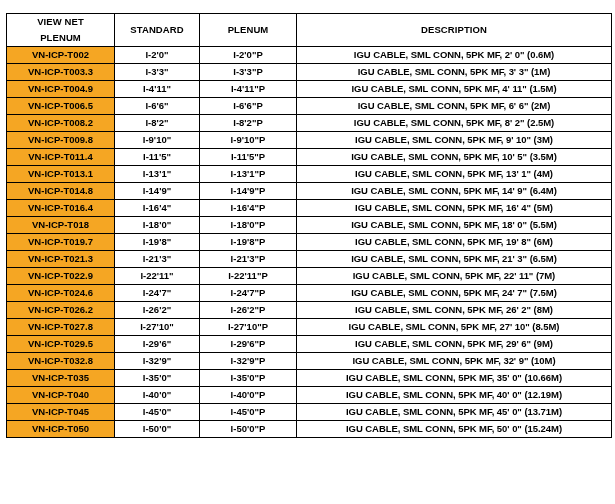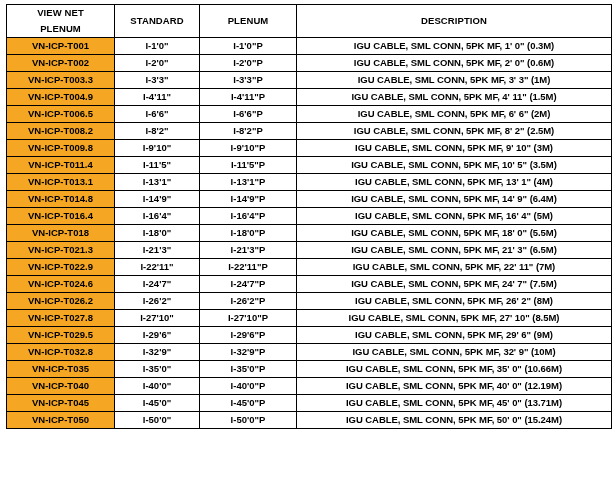--- a/index.html
+++ b/index.html
@@ -7,21 +7,21 @@
     padding: 0;
     background: #ffffff;
   }
   body {
     width: 615px;
     height: 504px;
     font-family: "Liberation Sans", sans-serif;
     overflow: hidden;
   }
   #table-wrap {
-    padding: 4px 6px 0 6px;
+    padding: 13px 6px 0 6px;
     box-sizing: border-box;
     width: 615px;
   }
   table.parts {
     border-collapse: collapse;
     table-layout: fixed;
     width: 603px;
     font-size: 9.5px;
     color: #000000;
   }
@@ -89,26 +89,20 @@
           <span class="hdr-line">VIEW NET</span>
           <span class="hdr-line">PLENUM</span>
         </th>
         <th class="col-std">STANDARD</th>
         <th class="col-plen">PLENUM</th>
         <th class="col-desc">DESCRIPTION</th>
       </tr>
     </thead>
     <tbody id="parts-body">
         <tr>
-          <td class="part">VN-ICP-T001</td>
-          <td class="std">I-1'0"</td>
-          <td class="plen">I-1'0"P</td>
-          <td class="desc">IGU CABLE, SML CONN, 5PK MF, 1' 0" (0.3M)</td>
-        </tr>
-        <tr>
           <td class="part">VN-ICP-T002</td>
           <td class="std">I-2'0"</td>
           <td class="plen">I-2'0"P</td>
           <td class="desc">IGU CABLE, SML CONN, 5PK MF, 2' 0" (0.6M)</td>
         </tr>
         <tr>
           <td class="part">VN-ICP-T003.3</td>
           <td class="std">I-3'3"</td>
           <td class="plen">I-3'3"P</td>
           <td class="desc">IGU CABLE, SML CONN, 5PK MF, 3' 3" (1M)</td>
@@ -159,20 +153,26 @@
           <td class="part">VN-ICP-T016.4</td>
           <td class="std">I-16'4"</td>
           <td class="plen">I-16'4"P</td>
           <td class="desc">IGU CABLE, SML CONN, 5PK MF, 16' 4" (5M)</td>
         </tr>
         <tr>
           <td class="part">VN-ICP-T018</td>
           <td class="std">I-18'0"</td>
           <td class="plen">I-18'0"P</td>
           <td class="desc">IGU CABLE, SML CONN, 5PK MF, 18' 0" (5.5M)</td>
+        </tr>
+        <tr>
+          <td class="part">VN-ICP-T019.7</td>
+          <td class="std">I-19'8"</td>
+          <td class="plen">I-19'8"P</td>
+          <td class="desc">IGU CABLE, SML CONN, 5PK MF, 19' 8" (6M)</td>
         </tr>
         <tr>
           <td class="part">VN-ICP-T021.3</td>
           <td class="std">I-21'3"</td>
           <td class="plen">I-21'3"P</td>
           <td class="desc">IGU CABLE, SML CONN, 5PK MF, 21' 3" (6.5M)</td>
         </tr>
         <tr>
           <td class="part">VN-ICP-T022.9</td>
           <td class="std">I-22'11"</td>

